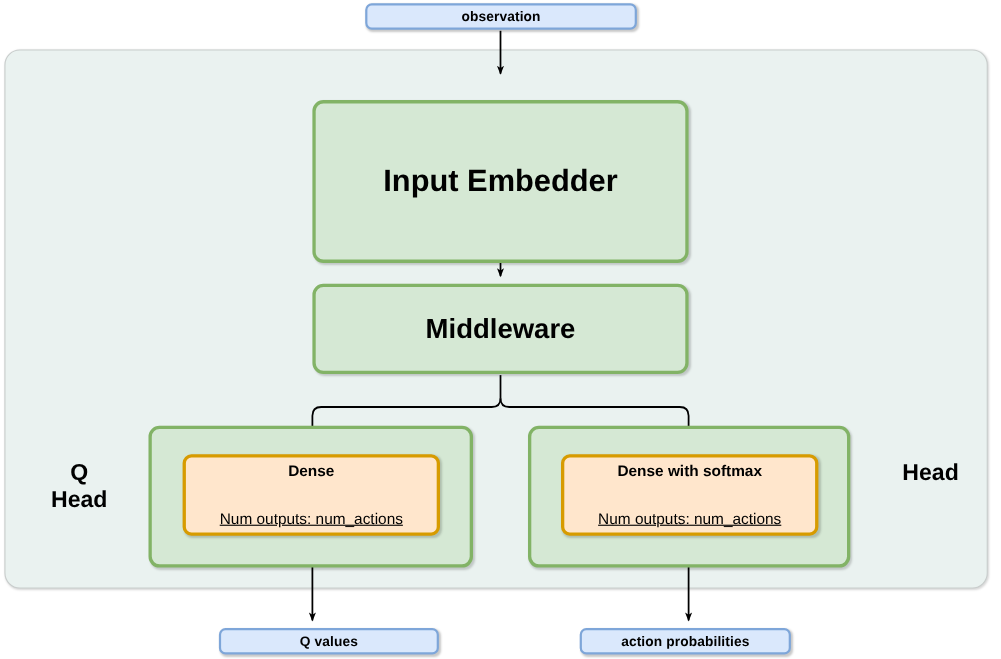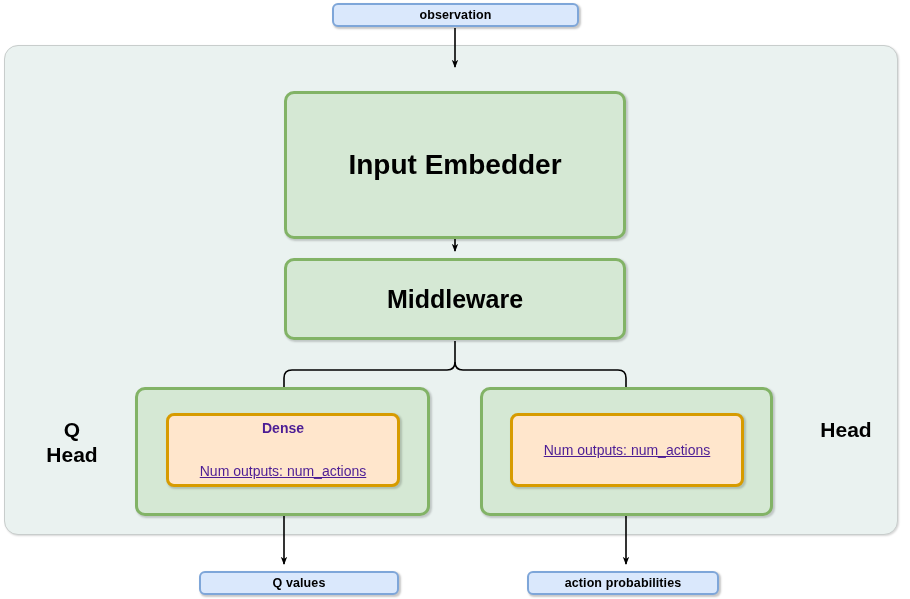--- a/index.html
+++ b/index.html
@@ -89,21 +89,21 @@
     box-sizing: border-box;
     background: #ffe6cc;
     border: 3px solid #d79b00;
     border-radius: 8px;
     box-shadow: 1.5px 1.5px 2px rgba(0,0,0,0.18);
     display: flex;
     flex-direction: column;
     align-items: center;
     justify-content: center;
     text-align: center;
-    color: #4c1d95;
+    color: #000000;
     gap: 24px;
   }
   #q-dense-box { left: 166px; top: 413px; width: 234px; height: 74px; }
   #policy-dense-box { left: 510px; top: 413px; width: 234px; height: 74px; }
   .dense-title { font-size: 14px; font-weight: bold; line-height: 1.35; }
   .dense-sub { font-size: 14px; font-weight: normal; line-height: 1.35; text-decoration: underline; }
 
   
   .side-label {
     position: absolute;
@@ -169,20 +169,21 @@
     <span class="dense-title">Dense</span>
     <span class="dense-sub">Num outputs: num_actions</span>
   </div>
   <div class="side-label" id="q-head-label">
     <div>Q</div>
     <div>Head</div>
   </div>
 
   <div class="node head-group" id="policy-head-group"></div>
   <div class="orange-box" id="policy-dense-box">
+    <span class="dense-title">Dense with softmax</span>
     <span class="dense-sub">Num outputs: num_actions</span>
   </div>
   <div class="side-label" id="policy-head-label">
     <div>Head</div>
   </div>
 
   <div class="node blue-box" id="q-values-box">
     <span>Q values</span>
   </div>
   <div class="node blue-box" id="action-probabilities-box">

